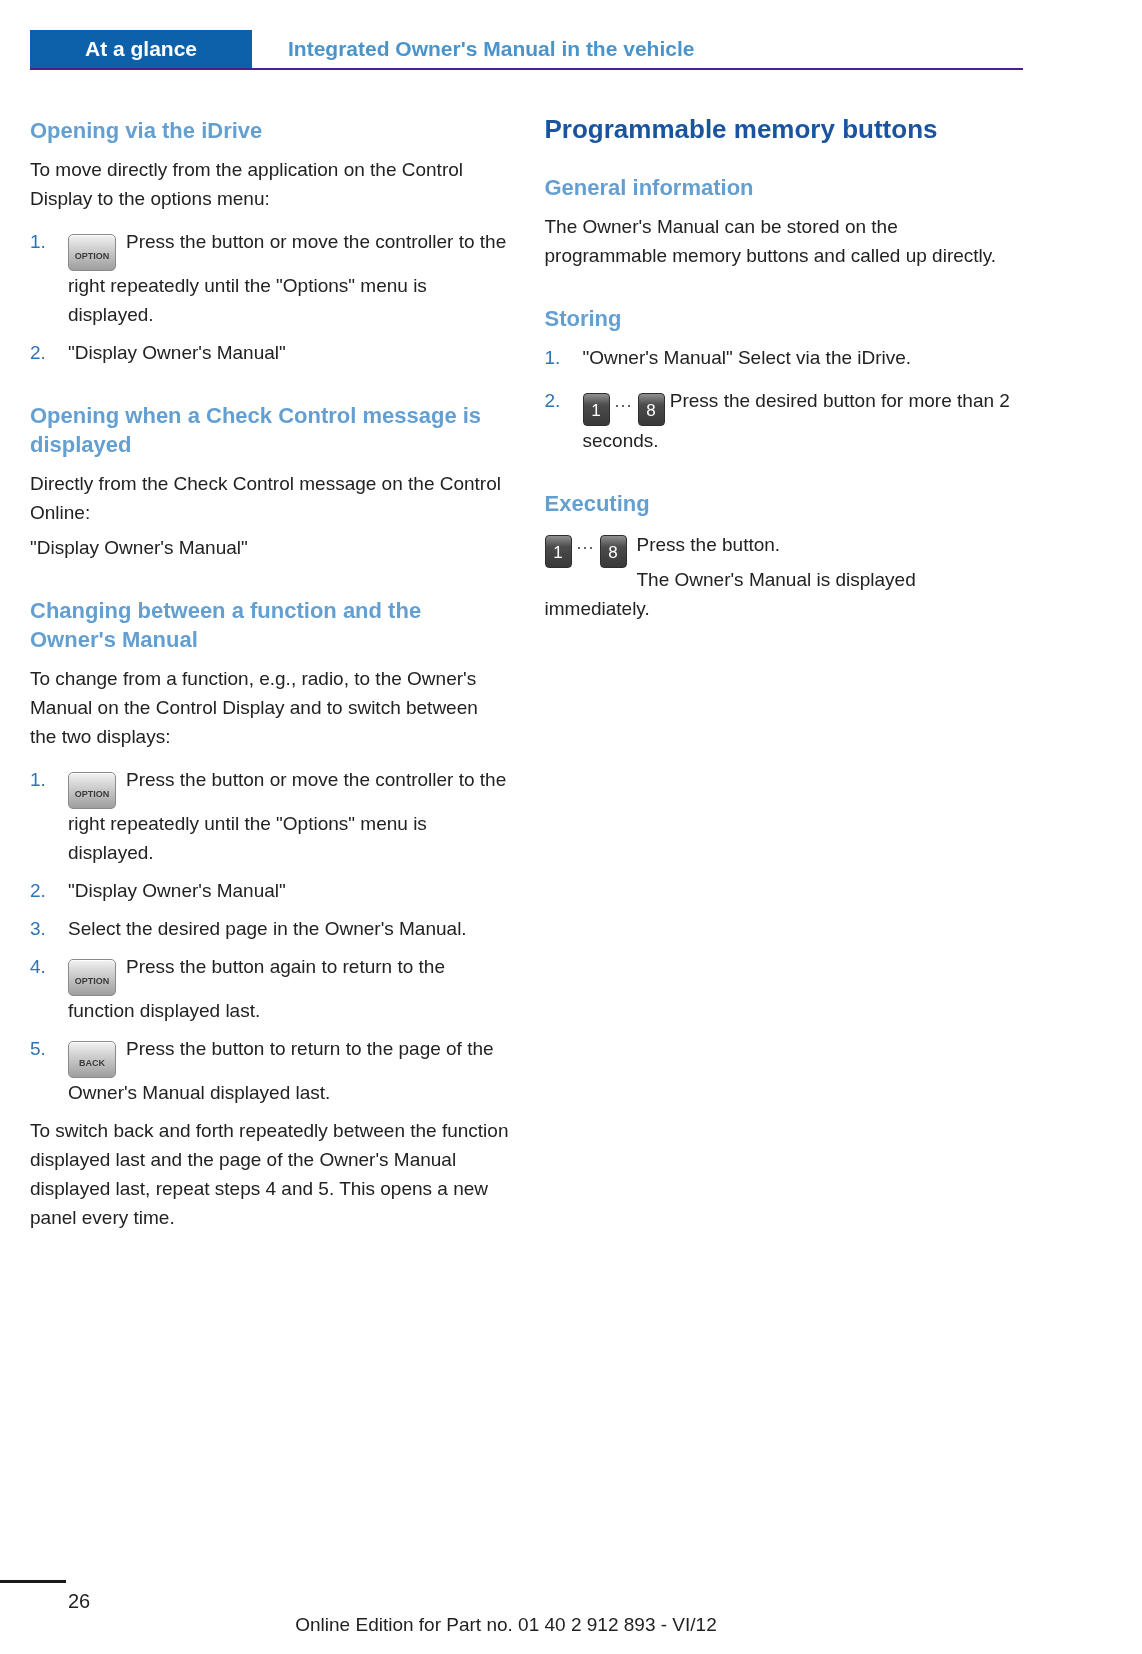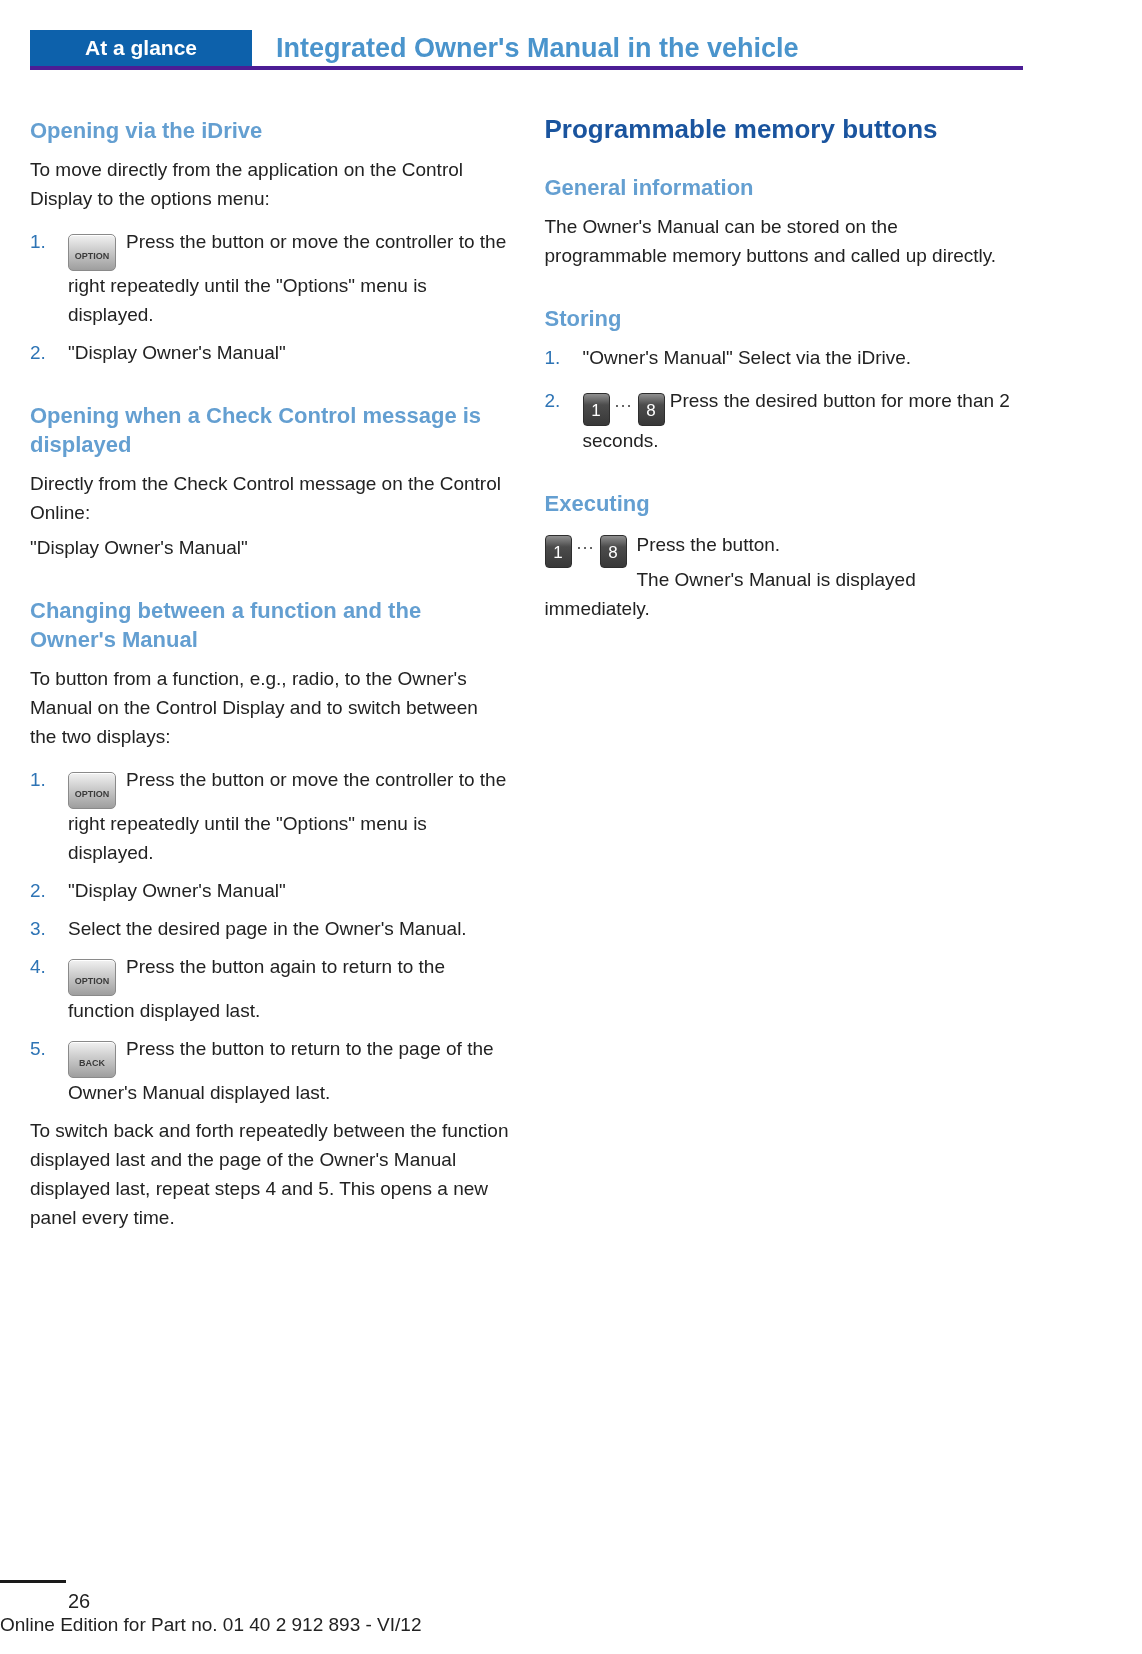--- a/index.html
+++ b/index.html
@@ -2,24 +2,24 @@
 <html><head>
 <meta charset="utf-8">
 <style>
   * { margin:0; padding:0; box-sizing:border-box; }
   html,body { background:#ffffff; }
   body { font-family:"Liberation Sans", sans-serif; color:#222; }
   .page { position:relative; width:1142px; height:1654px; background:#ffffff; overflow:hidden; }
   .content { padding:30px 119px 0 30px; }
 
   
-  .header { display:flex; align-items:stretch; height:40px; border-bottom:4px solid #4c1d95; }
+  .header { display:flex; align-items:stretch; height:40px; border-bottom:2px solid #4c1d95; }
   .header-tab { background:#0d61ab; color:#ffffff; font-weight:bold; font-size:21px;
                 display:flex; align-items:center; justify-content:center; width:222px; }
-  .header-title { color:#4a94cc; font-weight:bold; font-size:27px; display:flex; align-items:center; padding-left:24px; }
+  .header-title { color:#4a94cc; font-weight:bold; font-size:21px; display:flex; align-items:center; padding-left:36px; }
 
   
   .columns { display:flex; gap:36px; margin-top:30px; }
   .col { width:479px; }
 
   
   h2.main { color:#1a549e; font-size:26px; line-height:31px; font-weight:bold; margin:14px 0 28px; }
   h3.sec { color:#649fd1; font-size:22px; line-height:29px; font-weight:bold; margin:34px 0 10px; }
   h3.sec.first { margin-top:16px; }
   p.body { font-size:19px; line-height:29px; margin:0 0 6px; }
@@ -39,21 +39,21 @@
   .darkkey { display:inline-block; width:27px; height:33px; border-radius:4px;
              background:linear-gradient(180deg,#909090 0%,#4c4c4c 35%,#383838 100%);
              border:1px solid #2e2e2e; color:#ffffff; font-size:17px; text-align:center;
              line-height:33px; vertical-align:-9px; }
   .dots { color:#555; margin:0 4px; letter-spacing:1px; font-size:19px; }
   .exec-keys { float:left; margin:2px 10px 4px 0; white-space:nowrap; }
 
   
   .footer-rule { position:absolute; left:0; top:1580px; width:66px; height:3px; background:#1a1a1a; }
   .page-number { position:absolute; left:68px; top:1590px; font-size:20px; color:#222; }
-  .footer-text { position:absolute; left:0; top:1614px; width:1012px; text-align:left; font-size:19px; color:#222; }
+  .footer-text { position:absolute; left:0; top:1614px; width:1012px; text-align:center; font-size:19px; color:#222; }
 </style>
 </head>
 <body>
 
 <div class="page">
   <div class="content">
 
     <div class="header">
       <div class="header-tab">At a glance</div>
       <div class="header-title">Integrated Owner's Manual in the vehicle</div>
@@ -79,21 +79,21 @@
               <span>"Display Owner's Manual"</span>
             </div>
           </li>
         </ol>
 
         <h3 class="sec">Opening when a Check Control message is displayed</h3>
         <p class="body">Directly from the Check Control message on the Control Online:</p>
         <p class="body">"Display Owner's Manual"</p>
 
         <h3 class="sec">Changing between a function and the Owner's Manual</h3>
-        <p class="body">To button from a function, e.g., radio, to the Owner's Manual on the Control Display and to switch between the two displays:</p>
+        <p class="body">To change from a function, e.g., radio, to the Owner's Manual on the Control Display and to switch between the two displays:</p>
 
         <ol class="steps">
           <li>
             <span class="num">1.</span>
             <div class="li-body">
               <span class="keycap"><span>OPTION</span></span><span>Press the button or move the controller to the right repeatedly until the "Options" menu is displayed.</span>
             </div>
           </li>
           <li>
             <span class="num">2.</span>

